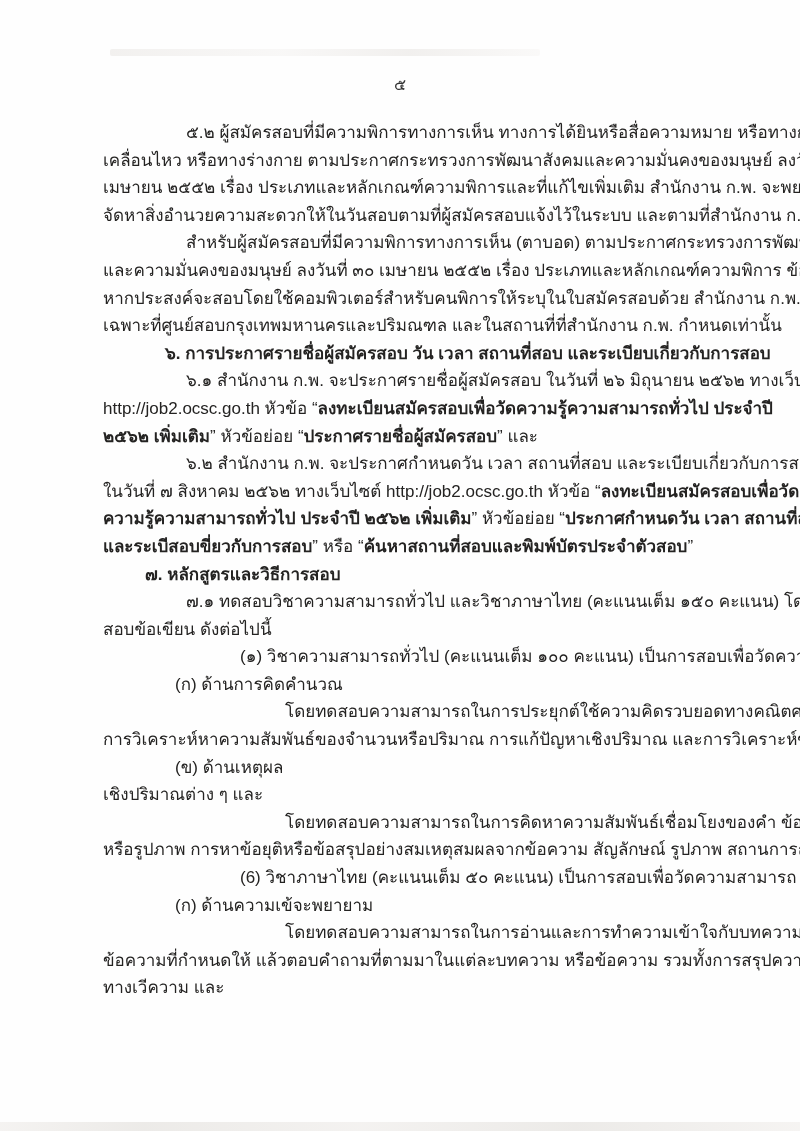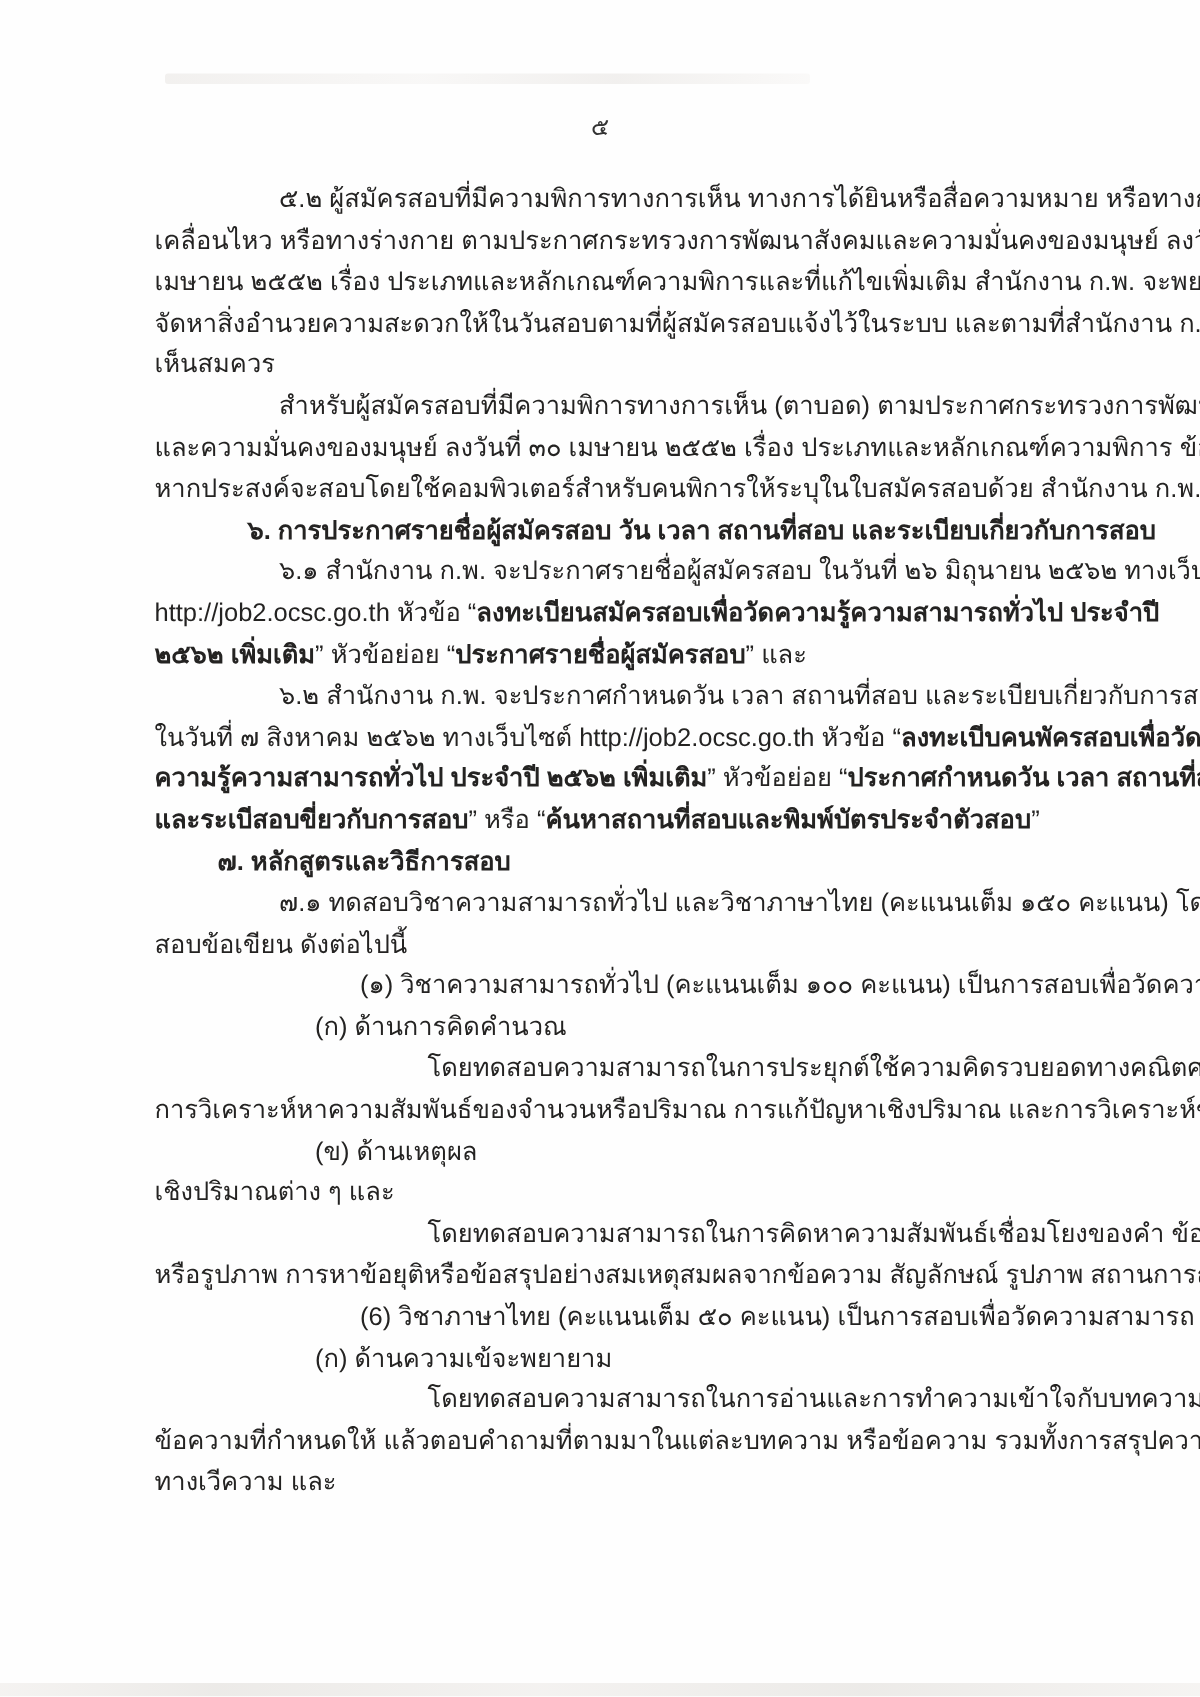--- a/index.html
+++ b/index.html
@@ -41,21 +41,21 @@
     font-size: 17px;
     white-space: nowrap;
     color: #242322;
   }
   
   .line.body { margin-left: 0; }
   .line.p1   { margin-left: 83px; }   
   .line.h6   { margin-left: 62px; font-weight: 700; }  
   .line.h7   { margin-left: 42px; font-weight: 700; }  
   .line.n1   { margin-left: 137px; }  
-  .line.k1   { margin-left: 107px; }  
+  .line.k1   { margin-left: 72px; }  
   .line.deep { margin-left: 182px; }  
   .b { font-weight: 700; }
 
   
   .scan-artifact-top {
     position: absolute;
     top: 49px;
     left: 110px;
     width: 430px;
     height: 7px;
@@ -77,30 +77,30 @@
 <body>
 
 <div class="page">
   <div class="scan-artifact-top"></div>
   <div class="page-number">๕</div>
   <div class="doc">
       <div class="line p1"><span>๕.๒ ผู้สมัครสอบที่มีความพิการทางการเห็น ทางการได้ยินหรือสื่อความหมาย หรือทางการ</span></div>
       <div class="line body"><span>เคลื่อนไหว หรือทางร่างกาย ตามประกาศกระทรวงการพัฒนาสังคมและความมั่นคงของมนุษย์ ลงวันที่ ๓๐</span></div>
       <div class="line body"><span>เมษายน ๒๕๕๒ เรื่อง ประเภทและหลักเกณฑ์ความพิการและที่แก้ไขเพิ่มเติม สำนักงาน ก.พ. จะพยายาม</span></div>
       <div class="line body"><span>จัดหาสิ่งอำนวยความสะดวกให้ในวันสอบตามที่ผู้สมัครสอบแจ้งไว้ในระบบ และตามที่สำนักงาน ก.พ.</span></div>
-      <div class="line body"><span>เห็นสมควร</span></div>
       <div class="line p1"><span>สำหรับผู้สมัครสอบที่มีความพิการทางการเห็น (ตาบอด) ตามประกาศกระทรวงการพัฒนาสังคม</span></div>
       <div class="line body"><span>และความมั่นคงของมนุษย์ ลงวันที่ ๓๐ เมษายน ๒๕๕๒ เรื่อง ประเภทและหลักเกณฑ์ความพิการ ข้อ ๔ (๑)</span></div>
       <div class="line body"><span>หากประสงค์จะสอบโดยใช้คอมพิวเตอร์สำหรับคนพิการให้ระบุในใบสมัครสอบด้วย สำนักงาน ก.พ. จะจัดให้บริการ</span></div>
+      <div class="line body"><span>เฉพาะที่ศูนย์สอบกรุงเทพมหานครและปริมณฑล และในสถานที่ที่สำนักงาน ก.พ. กำหนดเท่านั้น</span></div>
       <div class="line h6"><span class="b">๖. การประกาศรายชื่อผู้สมัครสอบ วัน เวลา สถานที่สอบ และระเบียบเกี่ยวกับการสอบ</span></div>
       <div class="line p1"><span>๖.๑ สำนักงาน ก.พ. จะประกาศรายชื่อผู้สมัครสอบ ในวันที่ ๒๖ มิถุนายน ๒๕๖๒ ทางเว็บไซต์</span></div>
       <div class="line body"><span>http://job2.ocsc.go.th หัวข้อ “</span><span class="b">ลงทะเบียนสมัครสอบเพื่อวัดความรู้ความสามารถทั่วไป ประจำปี</span></div>
       <div class="line body"><span class="b">๒๕๖๒ เพิ่มเติม</span><span>” หัวข้อย่อย “</span><span class="b">ประกาศรายชื่อผู้สมัครสอบ</span><span>” และ</span></div>
       <div class="line p1"><span>๖.๒ สำนักงาน ก.พ. จะประกาศกำหนดวัน เวลา สถานที่สอบ และระเบียบเกี่ยวกับการสอบ</span></div>
-      <div class="line body"><span>ในวันที่ ๗ สิงหาคม ๒๕๖๒ ทางเว็บไซต์ http://job2.ocsc.go.th หัวข้อ “</span><span class="b">ลงทะเบีบคนพัครสอบเพื่อวัด</span></div>
+      <div class="line body"><span>ในวันที่ ๗ สิงหาคม ๒๕๖๒ ทางเว็บไซต์ http://job2.ocsc.go.th หัวข้อ “</span><span class="b">ลงทะเบียนสมัครสอบเพื่อวัด</span></div>
       <div class="line body"><span class="b">ความรู้ความสามารถทั่วไป ประจำปี ๒๕๖๒ เพิ่มเติม</span><span>” หัวข้อย่อย “</span><span class="b">ประกาศกำหนดวัน เวลา สถานที่สอบ</span></div>
       <div class="line body"><span class="b">และระเบีสอบขี่ยวกับการสอบ</span><span>” หรือ “</span><span class="b">ค้นหาสถานที่สอบและพิมพ์บัตรประจำตัวสอบ</span><span>”</span></div>
       <div class="line h7"><span class="b">๗. หลักสูตรและวิธีการสอบ</span></div>
       <div class="line p1"><span>๗.๑ ทดสอบวิชาความสามารถทั่วไป และวิชาภาษาไทย (คะแนนเต็ม ๑๕๐ คะแนน) โดยวิธี การ</span></div>
       <div class="line body"><span>สอบข้อเขียน ดังต่อไปนี้</span></div>
       <div class="line n1"><span>(๑) วิชาความสามารถทั่วไป (คะแนนเต็ม ๑๐๐ คะแนน) เป็นการสอบเพื่อวัดความสามารถ</span></div>
       <div class="line k1"><span>(ก) ด้านการคิดคำนวณ</span></div>
       <div class="line deep"><span>โดยทดสอบความสามารถในการประยุกต์ใช้ความคิดรวบยอดทางคณิตศาสตร์เบื้องต้น</span></div>
       <div class="line body"><span>การวิเคราะห์หาความสัมพันธ์ของจำนวนหรือปริมาณ การแก้ปัญหาเชิงปริมาณ และการวิเคราะห์ข้อมูล</span></div>
       <div class="line k1"><span>(ข) ด้านเหตุผล</span></div>

